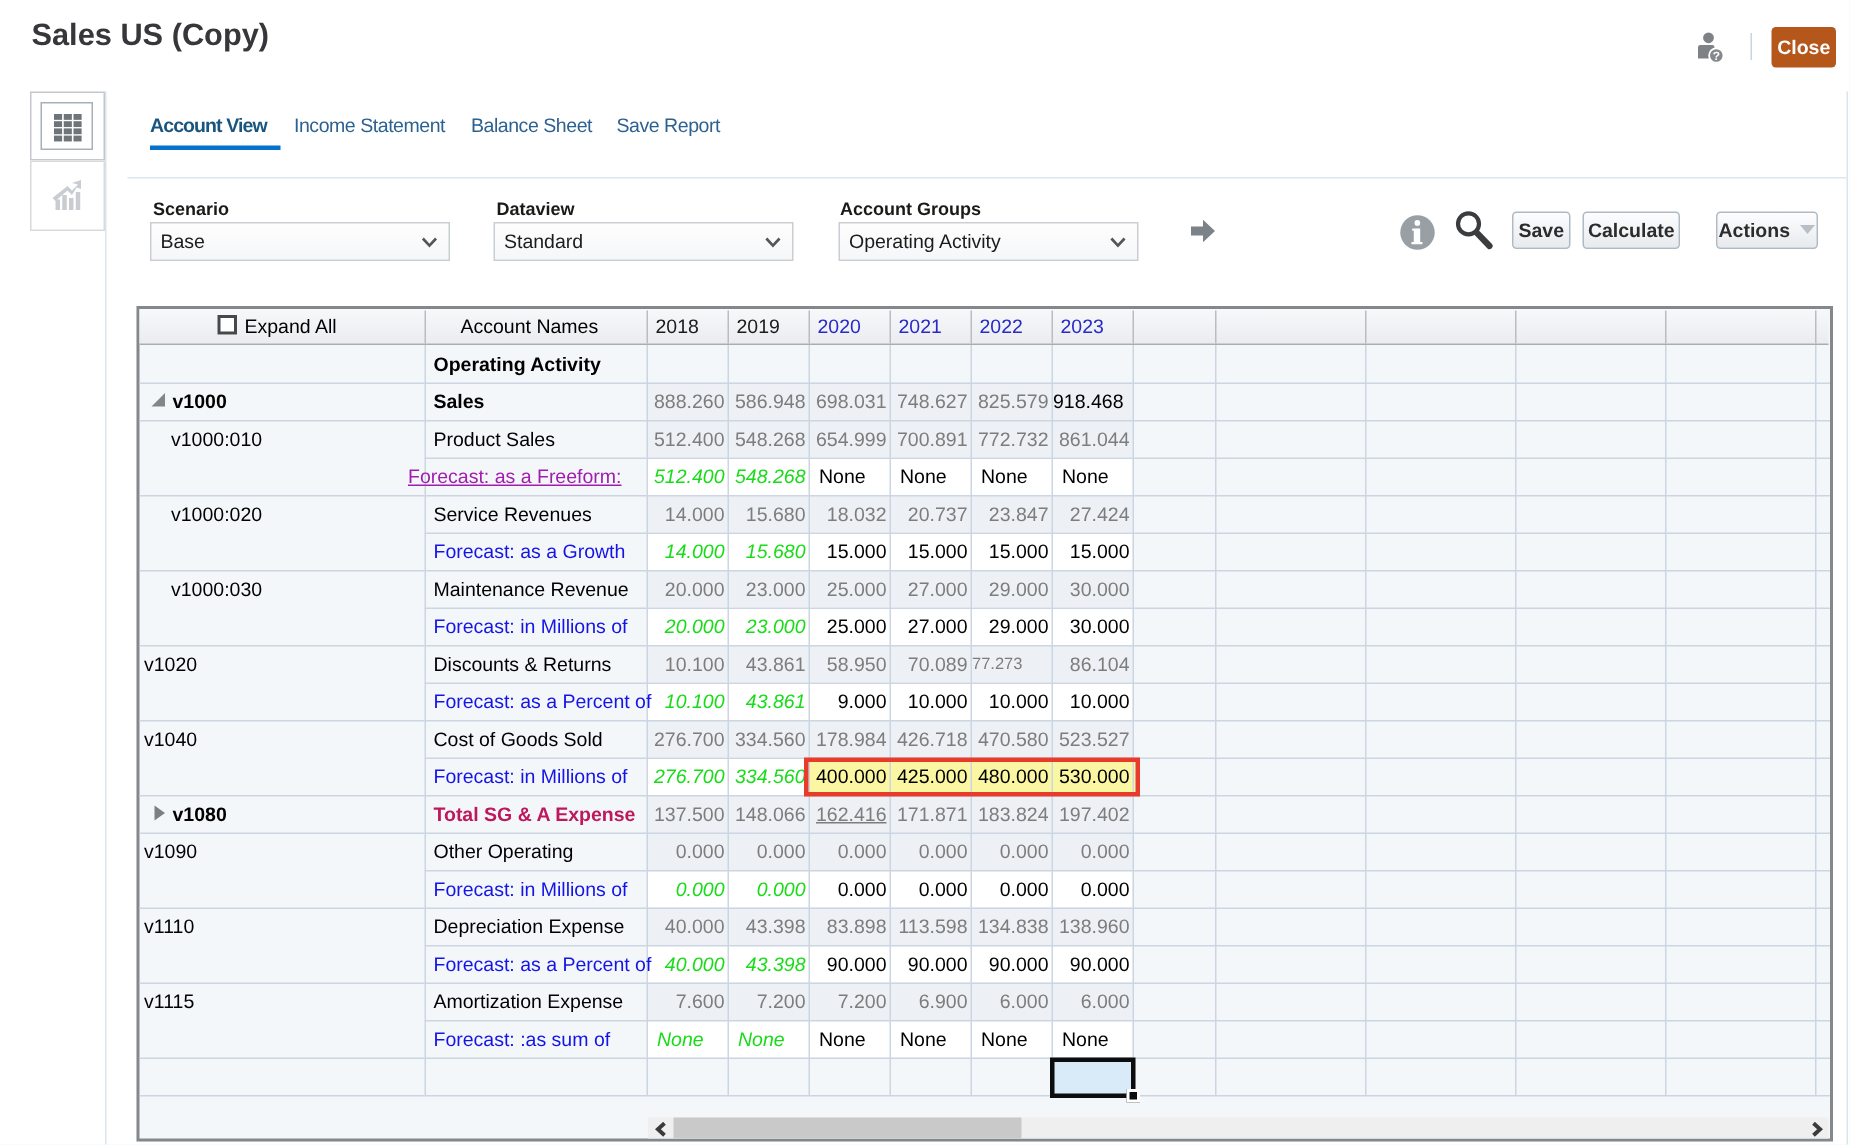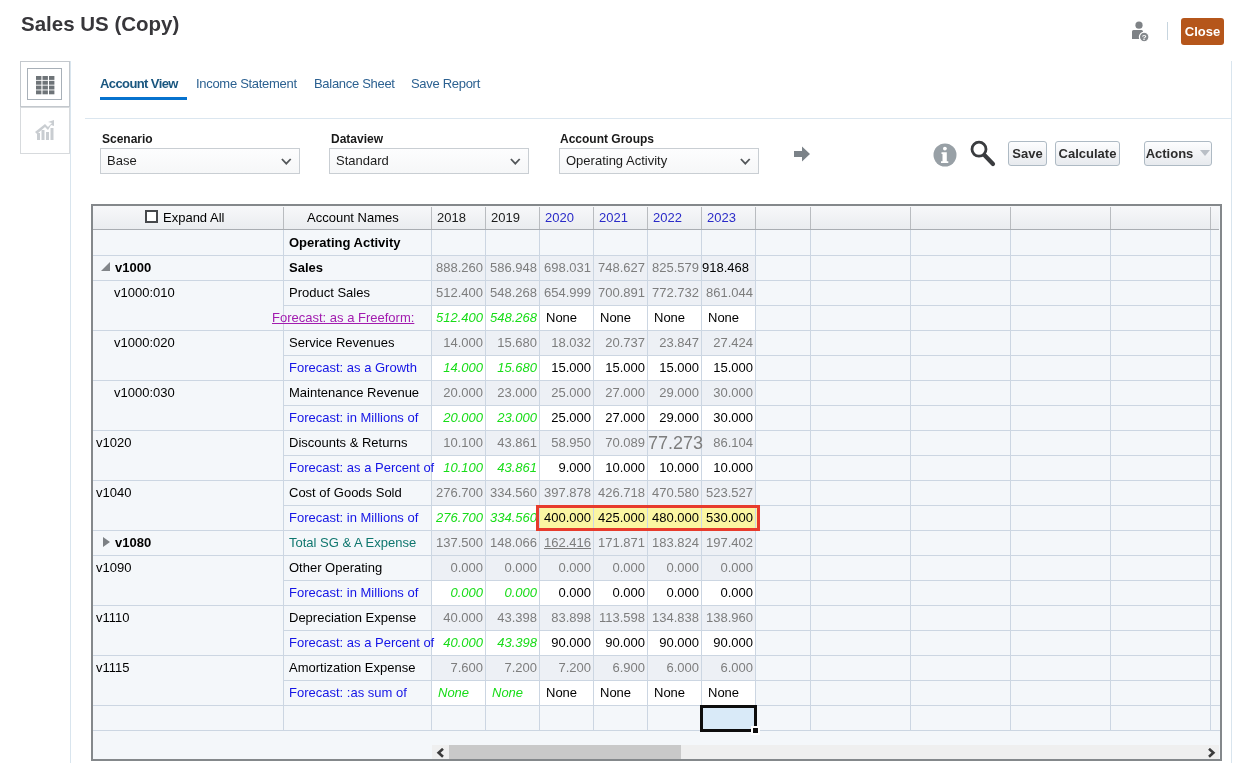--- a/index.html
+++ b/index.html
@@ -222,47 +222,47 @@
 <div style="position:absolute;left:540px;top:405px;font-size:13px;color:#000;line-height:26px;white-space:nowrap;width:51px;text-align:right;">25.000</div>
 <div style="position:absolute;left:594px;top:405px;font-size:13px;color:#000;line-height:26px;white-space:nowrap;width:51px;text-align:right;">27.000</div>
 <div style="position:absolute;left:648px;top:405px;font-size:13px;color:#000;line-height:26px;white-space:nowrap;width:51px;text-align:right;">29.000</div>
 <div style="position:absolute;left:702px;top:405px;font-size:13px;color:#000;line-height:26px;white-space:nowrap;width:51px;text-align:right;">30.000</div>
 <div style="position:absolute;left:96px;top:430px;font-size:13px;color:#000;line-height:26px;white-space:nowrap;text-align:left;">v1020</div>
 <div style="position:absolute;left:289px;top:430px;font-size:13px;color:#000;line-height:26px;white-space:nowrap;text-align:left;">Discounts &amp; Returns</div>
 <div style="position:absolute;left:432px;top:430px;font-size:13px;color:#7d7d7d;line-height:26px;white-space:nowrap;width:51px;text-align:right;">10.100</div>
 <div style="position:absolute;left:486px;top:430px;font-size:13px;color:#7d7d7d;line-height:26px;white-space:nowrap;width:51px;text-align:right;">43.861</div>
 <div style="position:absolute;left:540px;top:430px;font-size:13px;color:#7d7d7d;line-height:26px;white-space:nowrap;width:51px;text-align:right;">58.950</div>
 <div style="position:absolute;left:594px;top:430px;font-size:13px;color:#7d7d7d;line-height:26px;white-space:nowrap;width:51px;text-align:right;">70.089</div>
-<div style="position:absolute;left:648px;top:430px;font-size:18px;color:#7d7d7d;line-height:26px;white-space:nowrap;width:51px;text-align:center;">77.273</div>
+<div style="position:absolute;left:648px;top:430px;font-size:11px;color:#7d7d7d;line-height:26px;white-space:nowrap;width:51px;text-align:left;">77.273</div>
 <div style="position:absolute;left:702px;top:430px;font-size:13px;color:#7d7d7d;line-height:26px;white-space:nowrap;width:51px;text-align:right;">86.104</div>
 <div style="position:absolute;left:289px;top:455px;font-size:13px;color:#1414e6;line-height:26px;white-space:nowrap;text-align:left;">Forecast: as a Percent of</div>
 <div style="position:absolute;left:432px;top:455px;font-size:13px;color:#18dc18;line-height:26px;white-space:nowrap;font-style:italic;width:51px;text-align:right;">10.100</div>
 <div style="position:absolute;left:486px;top:455px;font-size:13px;color:#18dc18;line-height:26px;white-space:nowrap;font-style:italic;width:51px;text-align:right;">43.861</div>
 <div style="position:absolute;left:540px;top:455px;font-size:13px;color:#000;line-height:26px;white-space:nowrap;width:51px;text-align:right;">9.000</div>
 <div style="position:absolute;left:594px;top:455px;font-size:13px;color:#000;line-height:26px;white-space:nowrap;width:51px;text-align:right;">10.000</div>
 <div style="position:absolute;left:648px;top:455px;font-size:13px;color:#000;line-height:26px;white-space:nowrap;width:51px;text-align:right;">10.000</div>
 <div style="position:absolute;left:702px;top:455px;font-size:13px;color:#000;line-height:26px;white-space:nowrap;width:51px;text-align:right;">10.000</div>
 <div style="position:absolute;left:96px;top:480px;font-size:13px;color:#000;line-height:26px;white-space:nowrap;text-align:left;">v1040</div>
 <div style="position:absolute;left:289px;top:480px;font-size:13px;color:#000;line-height:26px;white-space:nowrap;text-align:left;">Cost of Goods Sold</div>
 <div style="position:absolute;left:432px;top:480px;font-size:13px;color:#7d7d7d;line-height:26px;white-space:nowrap;width:51px;text-align:right;">276.700</div>
 <div style="position:absolute;left:486px;top:480px;font-size:13px;color:#7d7d7d;line-height:26px;white-space:nowrap;width:51px;text-align:right;">334.560</div>
-<div style="position:absolute;left:540px;top:480px;font-size:13px;color:#7d7d7d;line-height:26px;white-space:nowrap;width:51px;text-align:right;">397.878</div>
+<div style="position:absolute;left:540px;top:480px;font-size:13px;color:#7d7d7d;line-height:26px;white-space:nowrap;width:51px;text-align:right;">178.984</div>
 <div style="position:absolute;left:594px;top:480px;font-size:13px;color:#7d7d7d;line-height:26px;white-space:nowrap;width:51px;text-align:right;">426.718</div>
 <div style="position:absolute;left:648px;top:480px;font-size:13px;color:#7d7d7d;line-height:26px;white-space:nowrap;width:51px;text-align:right;">470.580</div>
 <div style="position:absolute;left:702px;top:480px;font-size:13px;color:#7d7d7d;line-height:26px;white-space:nowrap;width:51px;text-align:right;">523.527</div>
 <div style="position:absolute;left:289px;top:505px;font-size:13px;color:#1414e6;line-height:26px;white-space:nowrap;text-align:left;">Forecast: in Millions of</div>
 <div style="position:absolute;left:432px;top:505px;font-size:13px;color:#18dc18;line-height:26px;white-space:nowrap;font-style:italic;width:51px;text-align:right;">276.700</div>
 <div style="position:absolute;left:486px;top:505px;font-size:13px;color:#18dc18;line-height:26px;white-space:nowrap;font-style:italic;width:51px;text-align:right;">334.560</div>
 <div style="position:absolute;left:540px;top:505px;font-size:13px;color:#000;line-height:26px;white-space:nowrap;width:51px;text-align:right;">400.000</div>
 <div style="position:absolute;left:594px;top:505px;font-size:13px;color:#000;line-height:26px;white-space:nowrap;width:51px;text-align:right;">425.000</div>
 <div style="position:absolute;left:648px;top:505px;font-size:13px;color:#000;line-height:26px;white-space:nowrap;width:51px;text-align:right;">480.000</div>
 <div style="position:absolute;left:702px;top:505px;font-size:13px;color:#000;line-height:26px;white-space:nowrap;width:51px;text-align:right;">530.000</div>
 <div style="position:absolute;left:103px;top:537px;width:0;height:0;border-top:5.5px solid transparent;border-bottom:5.5px solid transparent;border-left:7px solid #7c8084;"></div>
 <div style="position:absolute;left:115px;top:530px;font-size:13px;color:#000;line-height:26px;white-space:nowrap;font-weight:bold;text-align:left;">v1080</div>
-<div style="position:absolute;left:289px;top:530px;font-size:13px;color:#0f766e;line-height:26px;white-space:nowrap;font-weight:normal;text-align:left;">Total SG &amp; A Expense</div>
+<div style="position:absolute;left:289px;top:530px;font-size:13px;color:#be185d;line-height:26px;white-space:nowrap;font-weight:bold;text-align:left;">Total SG &amp; A Expense</div>
 <div style="position:absolute;left:432px;top:530px;font-size:13px;color:#7d7d7d;line-height:26px;white-space:nowrap;width:51px;text-align:right;">137.500</div>
 <div style="position:absolute;left:486px;top:530px;font-size:13px;color:#7d7d7d;line-height:26px;white-space:nowrap;width:51px;text-align:right;">148.066</div>
 <div style="position:absolute;left:540px;top:530px;font-size:13px;color:#7d7d7d;line-height:26px;white-space:nowrap;width:51px;text-align:right;text-decoration:underline;">162.416</div>
 <div style="position:absolute;left:594px;top:530px;font-size:13px;color:#7d7d7d;line-height:26px;white-space:nowrap;width:51px;text-align:right;">171.871</div>
 <div style="position:absolute;left:648px;top:530px;font-size:13px;color:#7d7d7d;line-height:26px;white-space:nowrap;width:51px;text-align:right;">183.824</div>
 <div style="position:absolute;left:702px;top:530px;font-size:13px;color:#7d7d7d;line-height:26px;white-space:nowrap;width:51px;text-align:right;">197.402</div>
 <div style="position:absolute;left:96px;top:555px;font-size:13px;color:#000;line-height:26px;white-space:nowrap;text-align:left;">v1090</div>
 <div style="position:absolute;left:289px;top:555px;font-size:13px;color:#000;line-height:26px;white-space:nowrap;text-align:left;">Other Operating</div>
 <div style="position:absolute;left:432px;top:555px;font-size:13px;color:#7d7d7d;line-height:26px;white-space:nowrap;width:51px;text-align:right;">0.000</div>
 <div style="position:absolute;left:486px;top:555px;font-size:13px;color:#7d7d7d;line-height:26px;white-space:nowrap;width:51px;text-align:right;">0.000</div>

